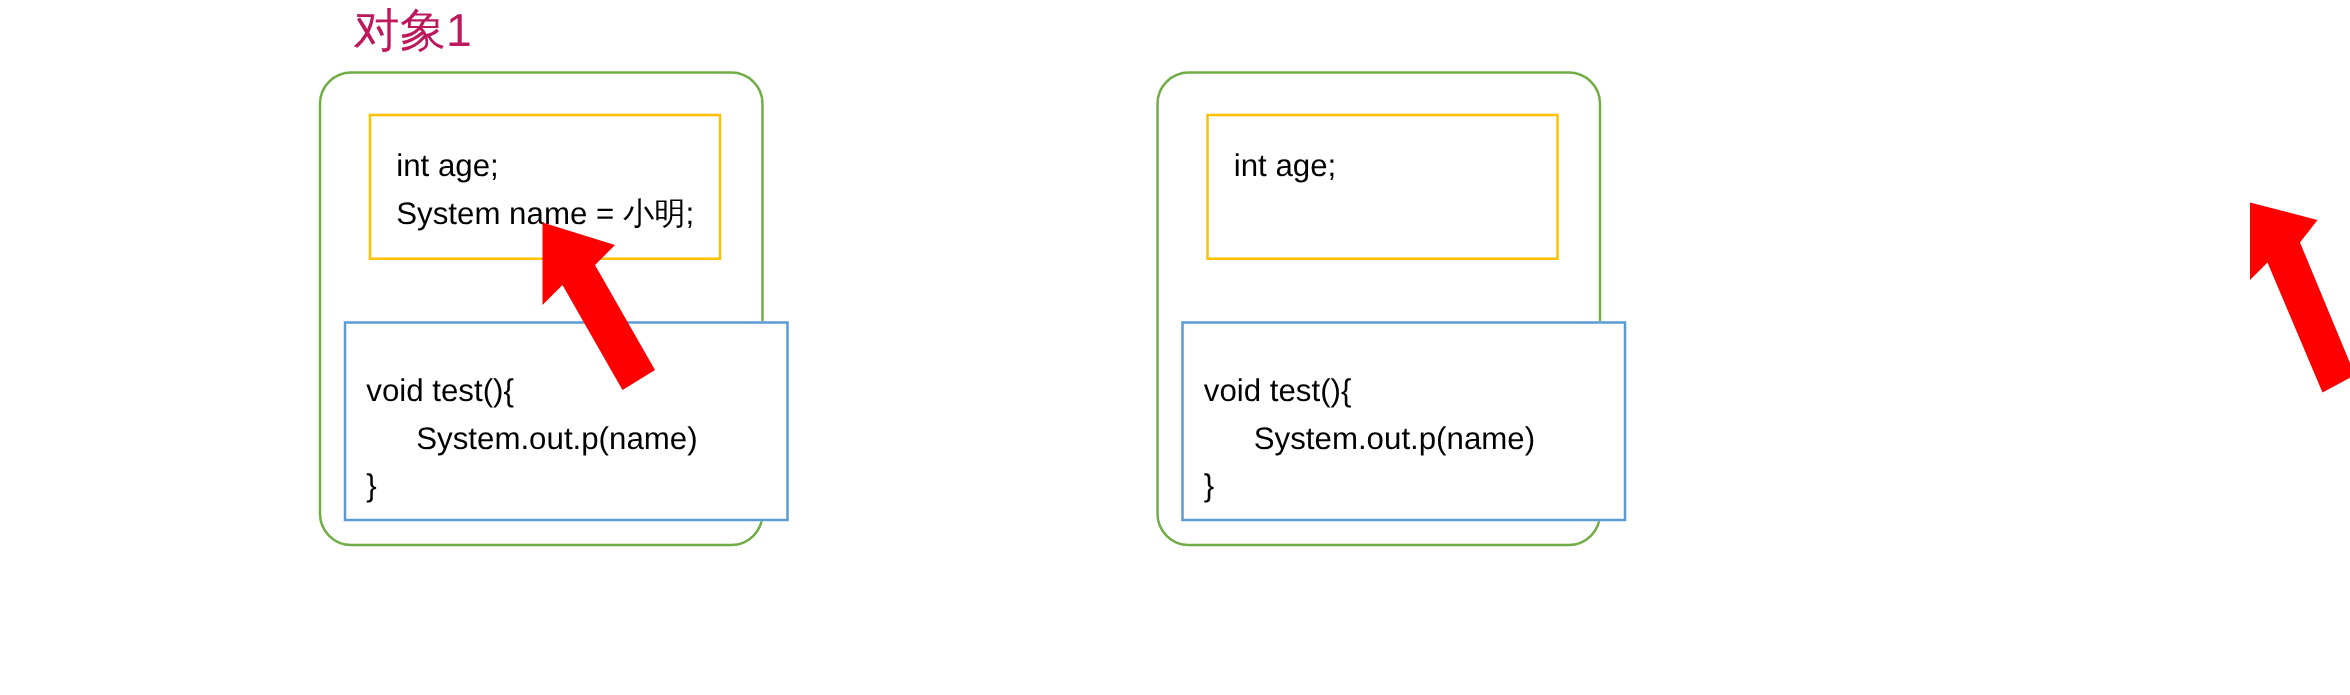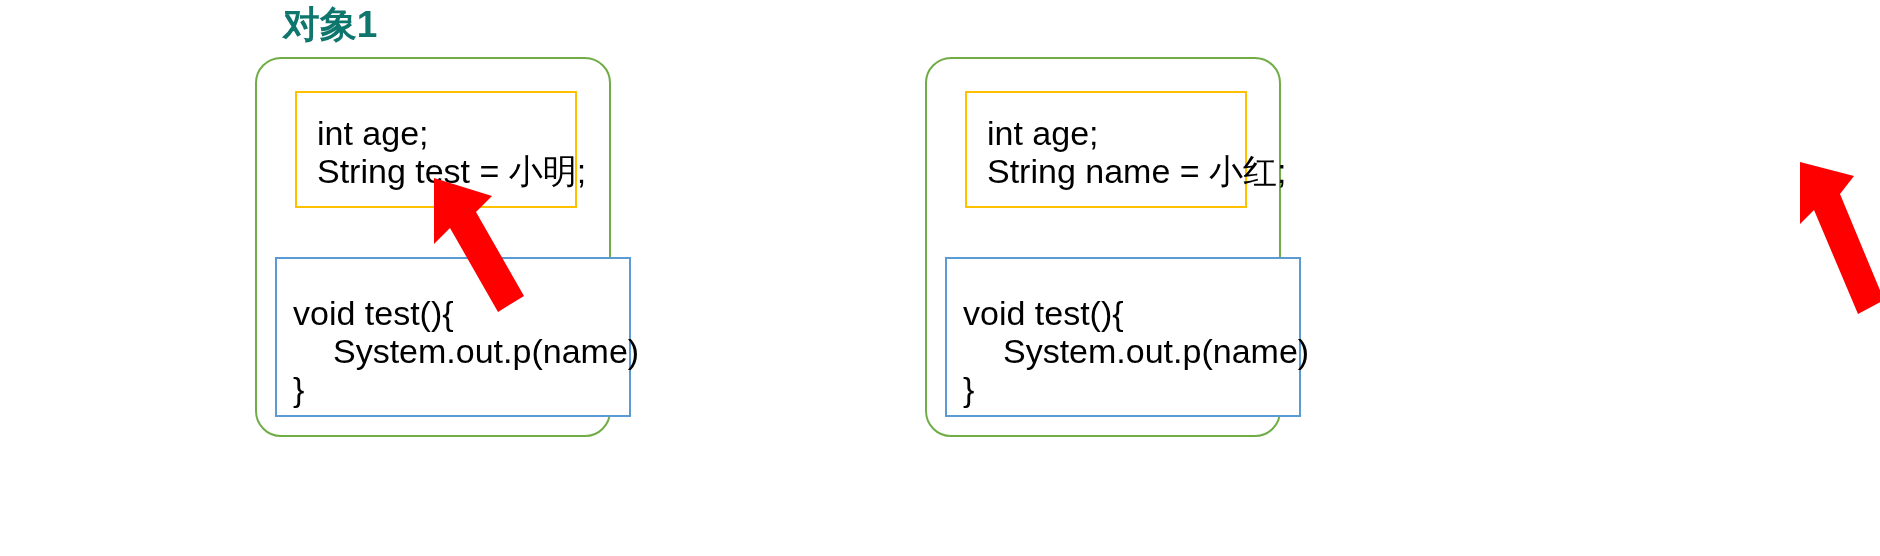--- a/index.html
+++ b/index.html
@@ -31,22 +31,22 @@
   .object-group.left  { left: 30px; }
   .object-group.right { left: 700px; }
 
   .object-title {
     position: absolute;
     top: 2px;
     left: 0;
     width: 600px;
     text-align: center;
     font-size: 37px;
-    font-weight: bold;
-    color: #0f766e;
+    font-weight: normal;
+    color: #be185d;
     line-height: 46px;
     white-space: nowrap;
   }
 
   
   .object-shell {
     position: absolute;
     top: 57px;
     left: 225px;
     width: 356px;
@@ -75,21 +75,21 @@
     top: 198px;
     width: 356px;
     height: 160px;
     border: 2.5px solid #5B9BD5;
     background: #ffffff;
     box-sizing: border-box;
   }
 
   .code {
     position: absolute;
-    font-size: 34px;
+    font-size: 25px;
     line-height: 38px;
     color: #000000;
     white-space: pre;
     font-family: "Liberation Sans", "DejaVu Sans", sans-serif;
   }
   .fields-box .code {
     left: 20px;
     top: 21px;
   }
   .method-box .code {
@@ -115,42 +115,42 @@
 
 <div id="canvas">
 
   <div class="object-group left">
 
     <div class="object-title">对象1</div>
 
     <div class="object-shell">
 
       <div class="fields-box">
-        <div class="code"><span>int age;</span><br><span>String test = 小明;</span></div>
+        <div class="code"><span>int age;</span><br><span>System name = 小明;</span></div>
       </div>
 
       <div class="method-box">
         <div class="code"><span>void test(){</span><br><span class="indent"></span><span>System.out.p(name)</span><br><span>}</span></div>
       </div>
 
     </div>
 
     <svg class="arrow-svg left-arrow" width="140" height="140" viewBox="0 0 140 140">
       <polygon points="0,0 58,18 42,34 90,118 64,134 16,50 0,66" fill="#FF0000"></polygon>
     </svg>
 
   </div>
 
   <div class="object-group right">
 
 
     <div class="object-shell">
 
       <div class="fields-box">
-        <div class="code"><span>int age;</span><br><span>String name = 小红;</span></div>
+        <div class="code"><span>int age;</span><br></div>
       </div>
 
       <div class="method-box">
         <div class="code"><span>void test(){</span><br><span class="indent"></span><span>System.out.p(name)</span><br><span>}</span></div>
       </div>
 
     </div>
 
     <svg class="arrow-svg right-arrow" width="140" height="160" viewBox="0 0 140 160">
       <polygon points="0,0 54,14 40,32 84,138 58,152 14,48 0,62" fill="#FF0000"></polygon>

